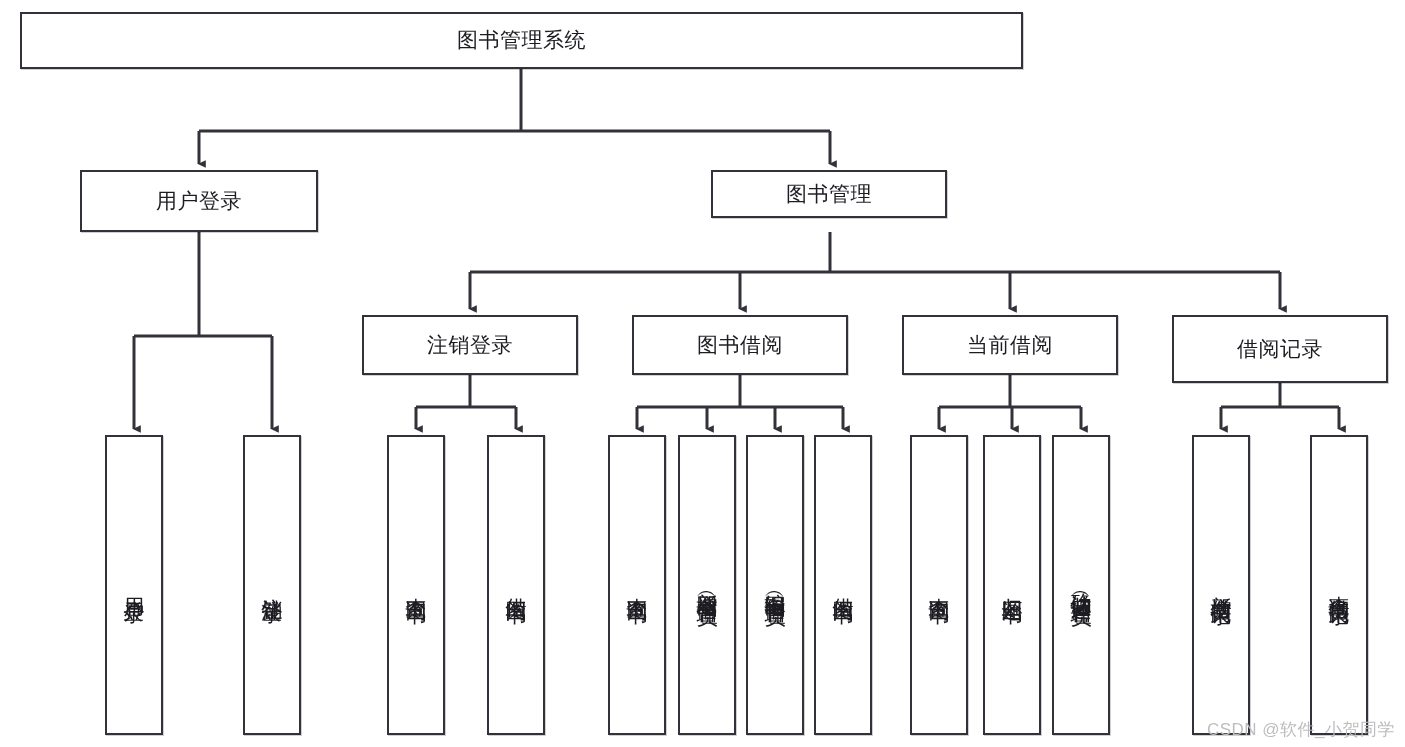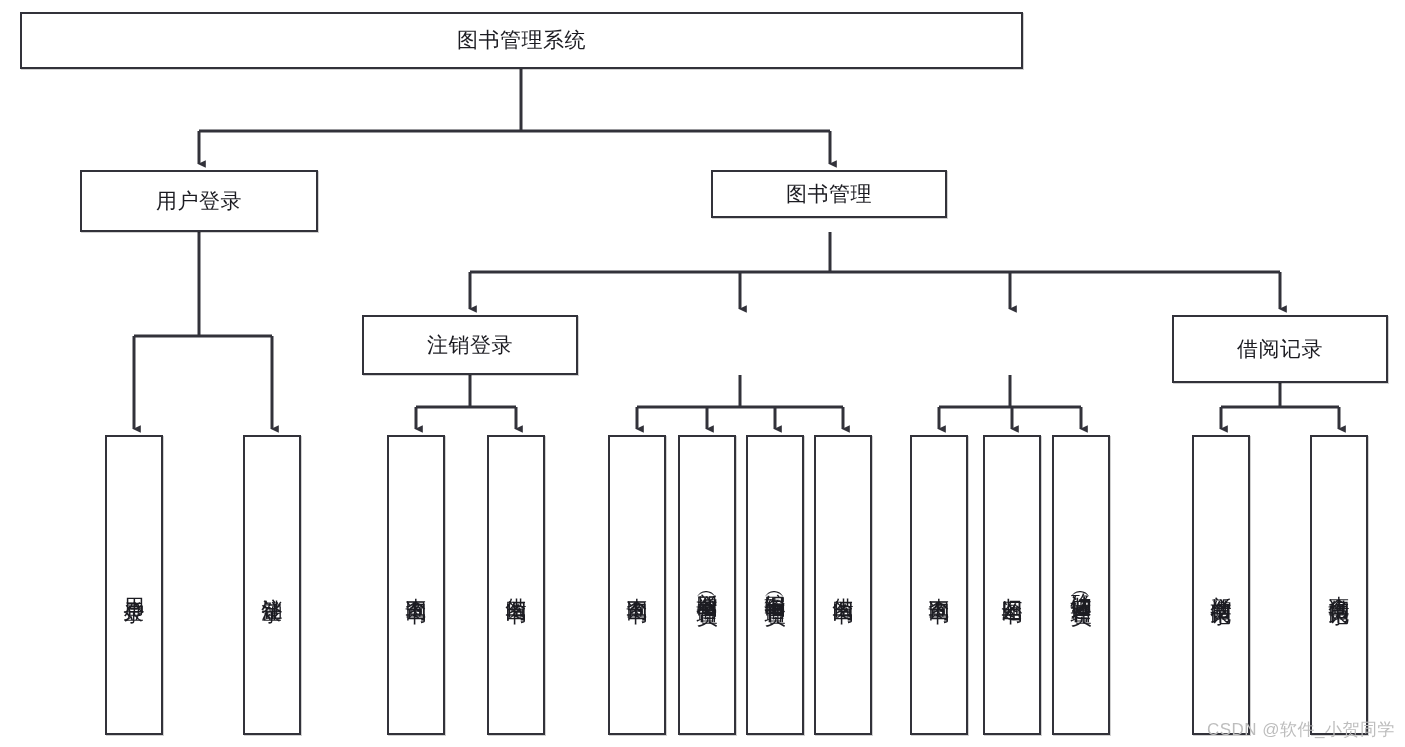--- a/index.html
+++ b/index.html
@@ -129,20 +129,26 @@
   <div class="node horiz" style="left: 80px; top: 170px; width: 238px; height: 62px;">
     <span class="label">用户登录</span>
   </div>
   <div class="node horiz" style="left: 711px; top: 170px; width: 236px; height: 48px;">
     <span class="label">图书管理</span>
   </div>
 
   <div class="node horiz" style="left: 362px; top: 315px; width: 216px; height: 60px;">
     <span class="label">注销登录</span>
   </div>
+  <div class="node horiz" style="left: 632px; top: 315px; width: 216px; height: 60px;">
+    <span class="label">图书借阅</span>
+  </div>
+  <div class="node horiz" style="left: 902px; top: 315px; width: 216px; height: 60px;">
+    <span class="label">当前借阅</span>
+  </div>
   <div class="node horiz" style="left: 1172px; top: 315px; width: 216px; height: 68px;">
     <span class="label">借阅记录</span>
   </div>
 
   <div class="node vert" style="left: 105px; top: 435px; width: 58px; height: 300px;">
     <span class="label">用户登录</span>
   </div>
   <div class="node vert" style="left: 243px; top: 435px; width: 58px; height: 300px;">
     <span class="label">注销登录</span>
   </div>

